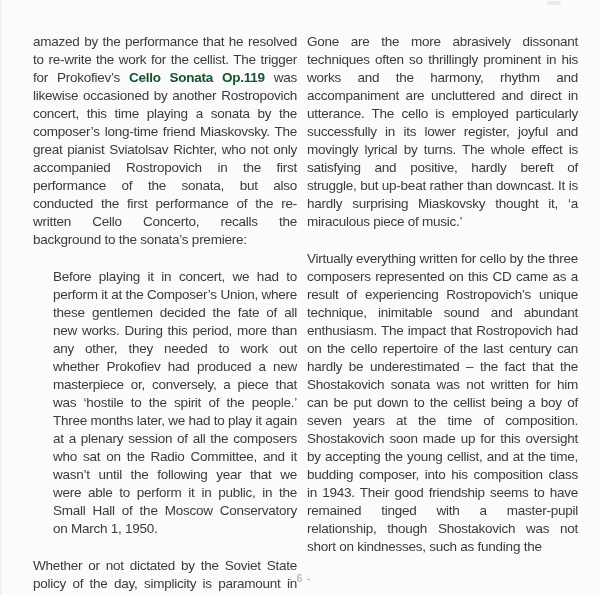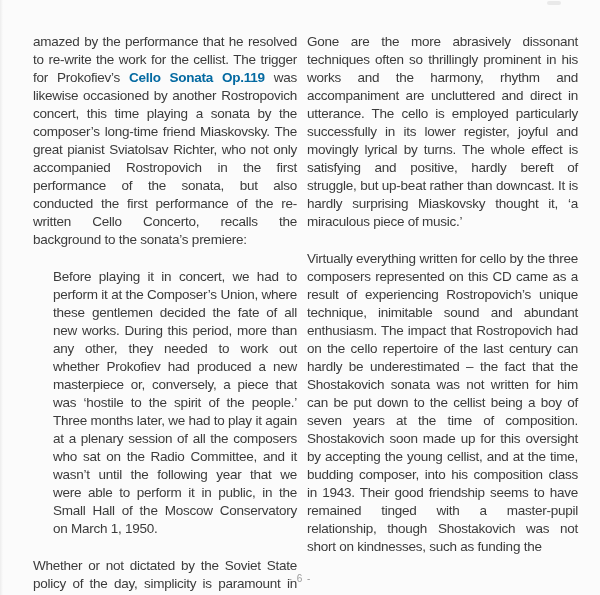--- a/index.html
+++ b/index.html
@@ -53,21 +53,21 @@
   .col-left  { width: 264px; }
   .col-right { width: 271px; }
   .col p {
     margin: 0 0 19px 0;
   }
   .col p.blockquote {
     margin-left: 20px;
   }
   .col b {
     font-weight: 700;
-    color: #0369a1;
+    color: #14532d;
   }
   .footer {
     position: absolute;
     left: 0;
     right: 0;
     top: 573px;
     text-align: center;
     font-size: 10px;
     line-height: 12px;
     letter-spacing: 1px;

